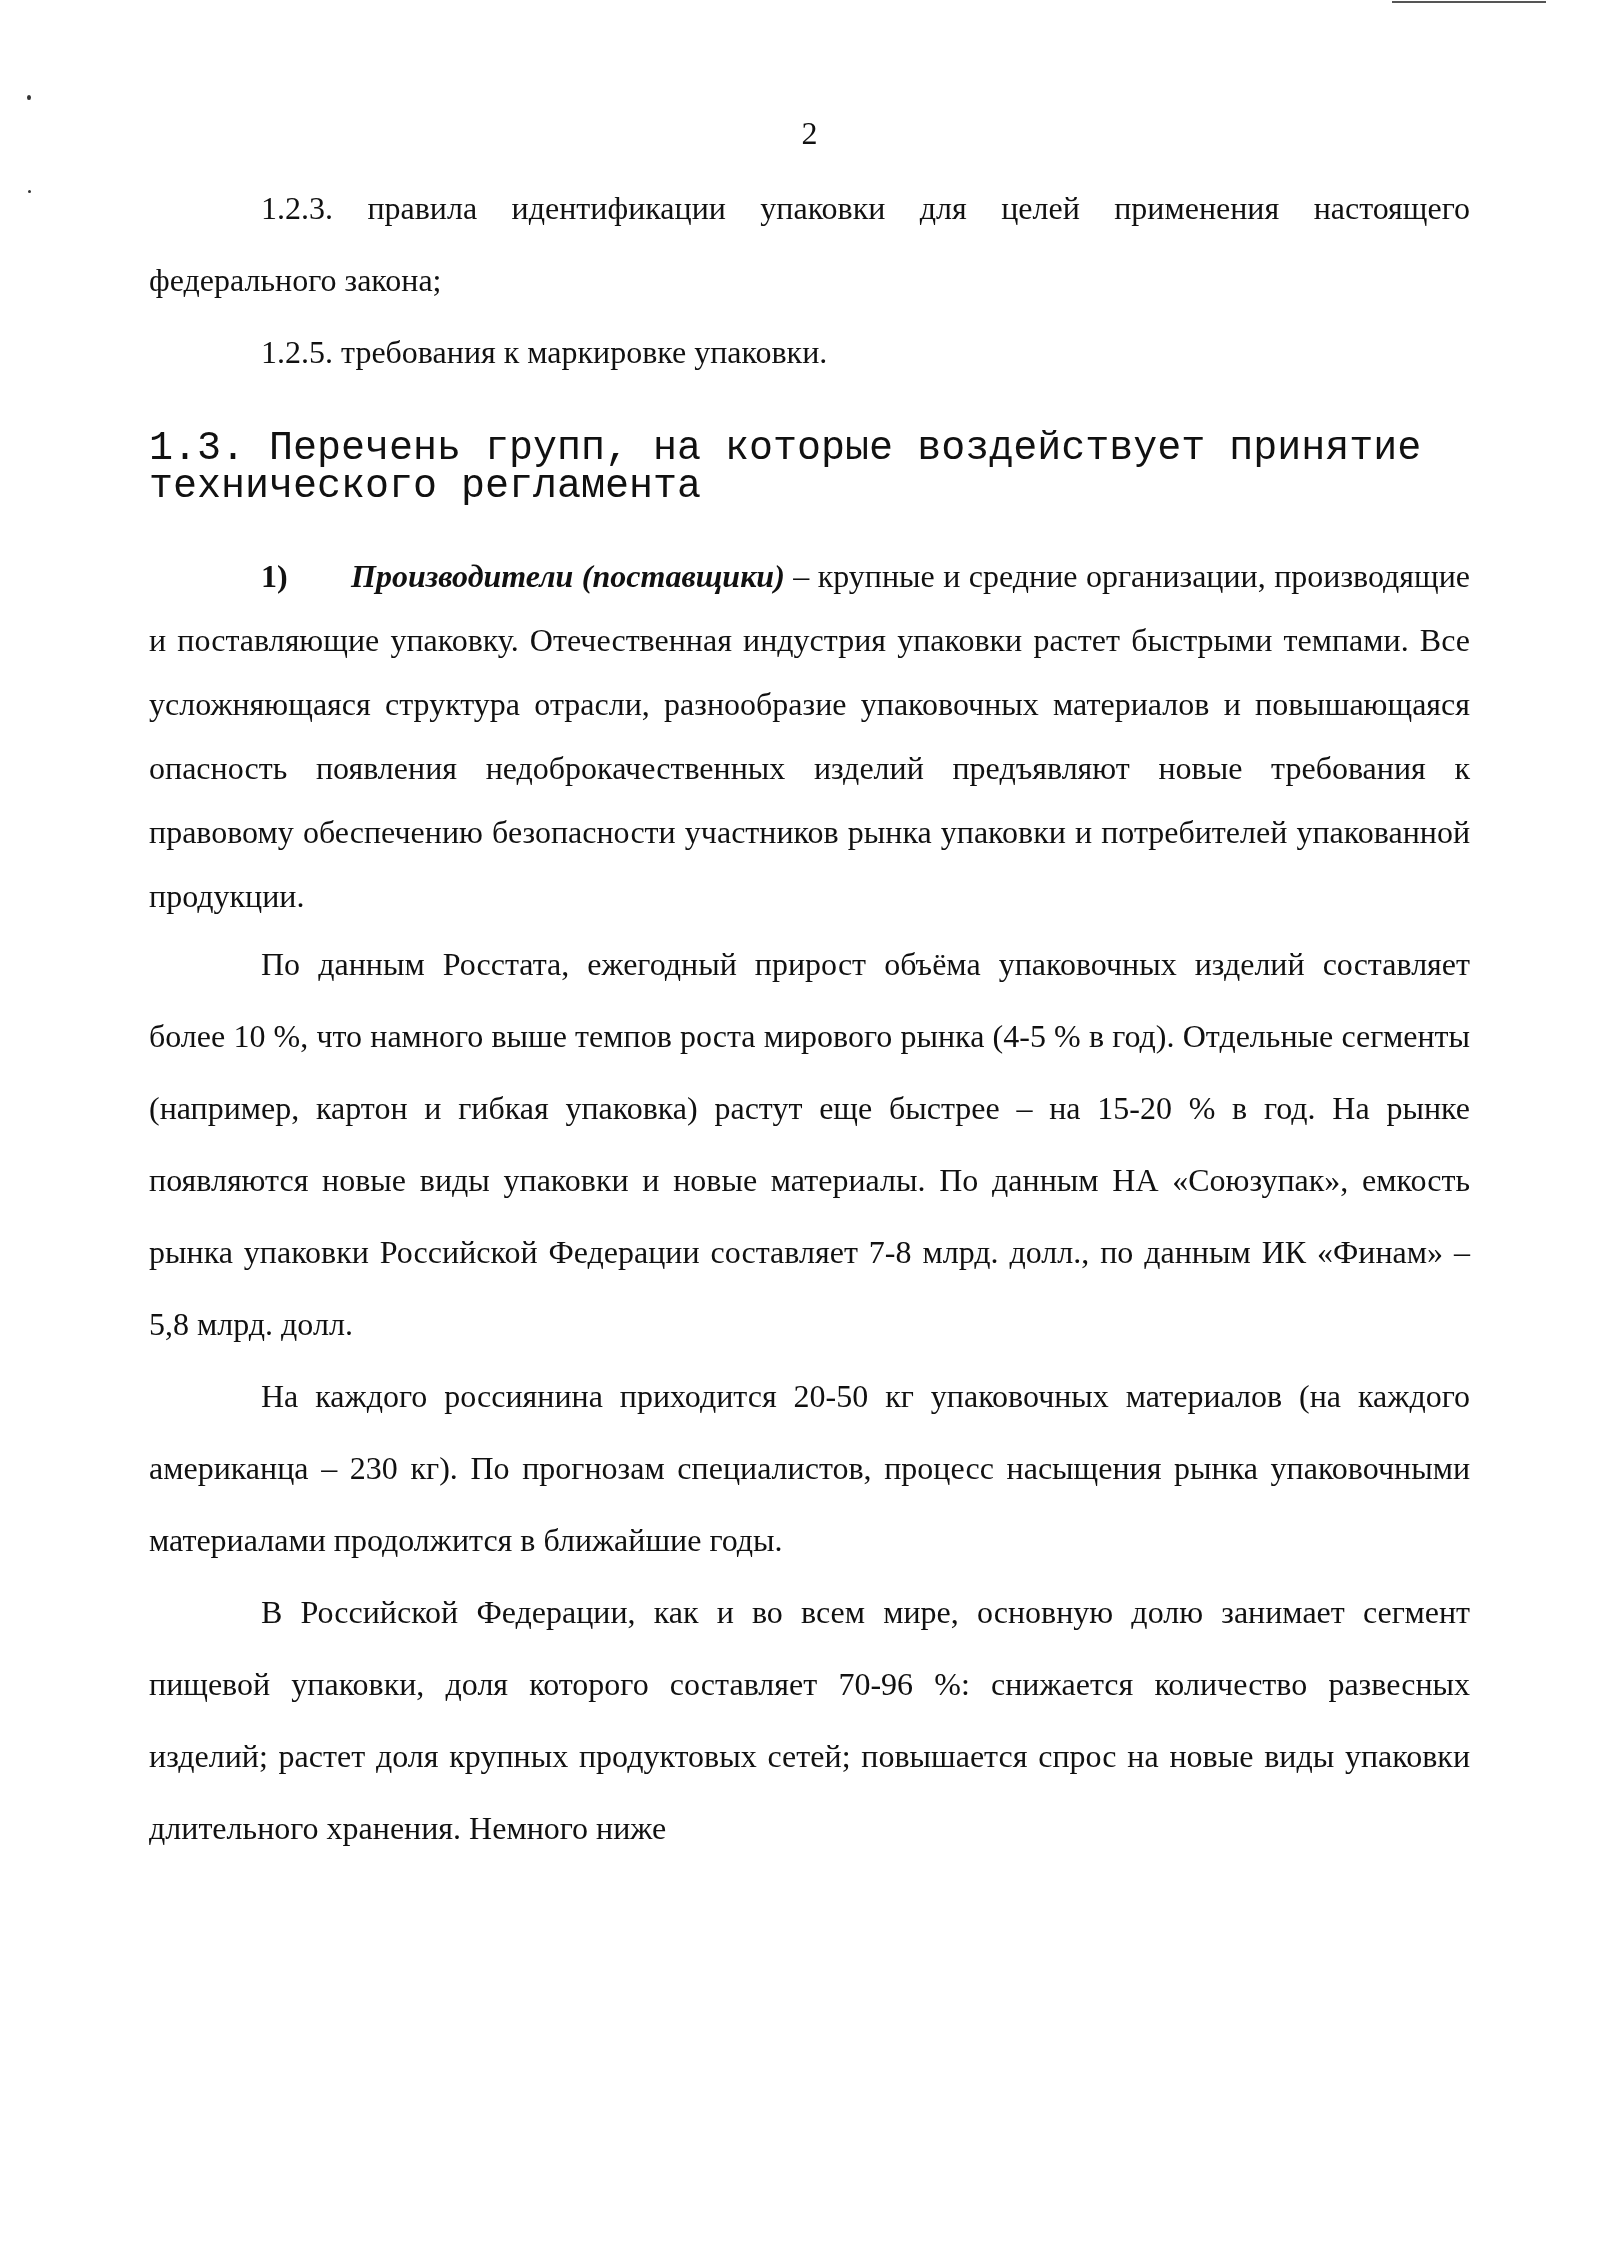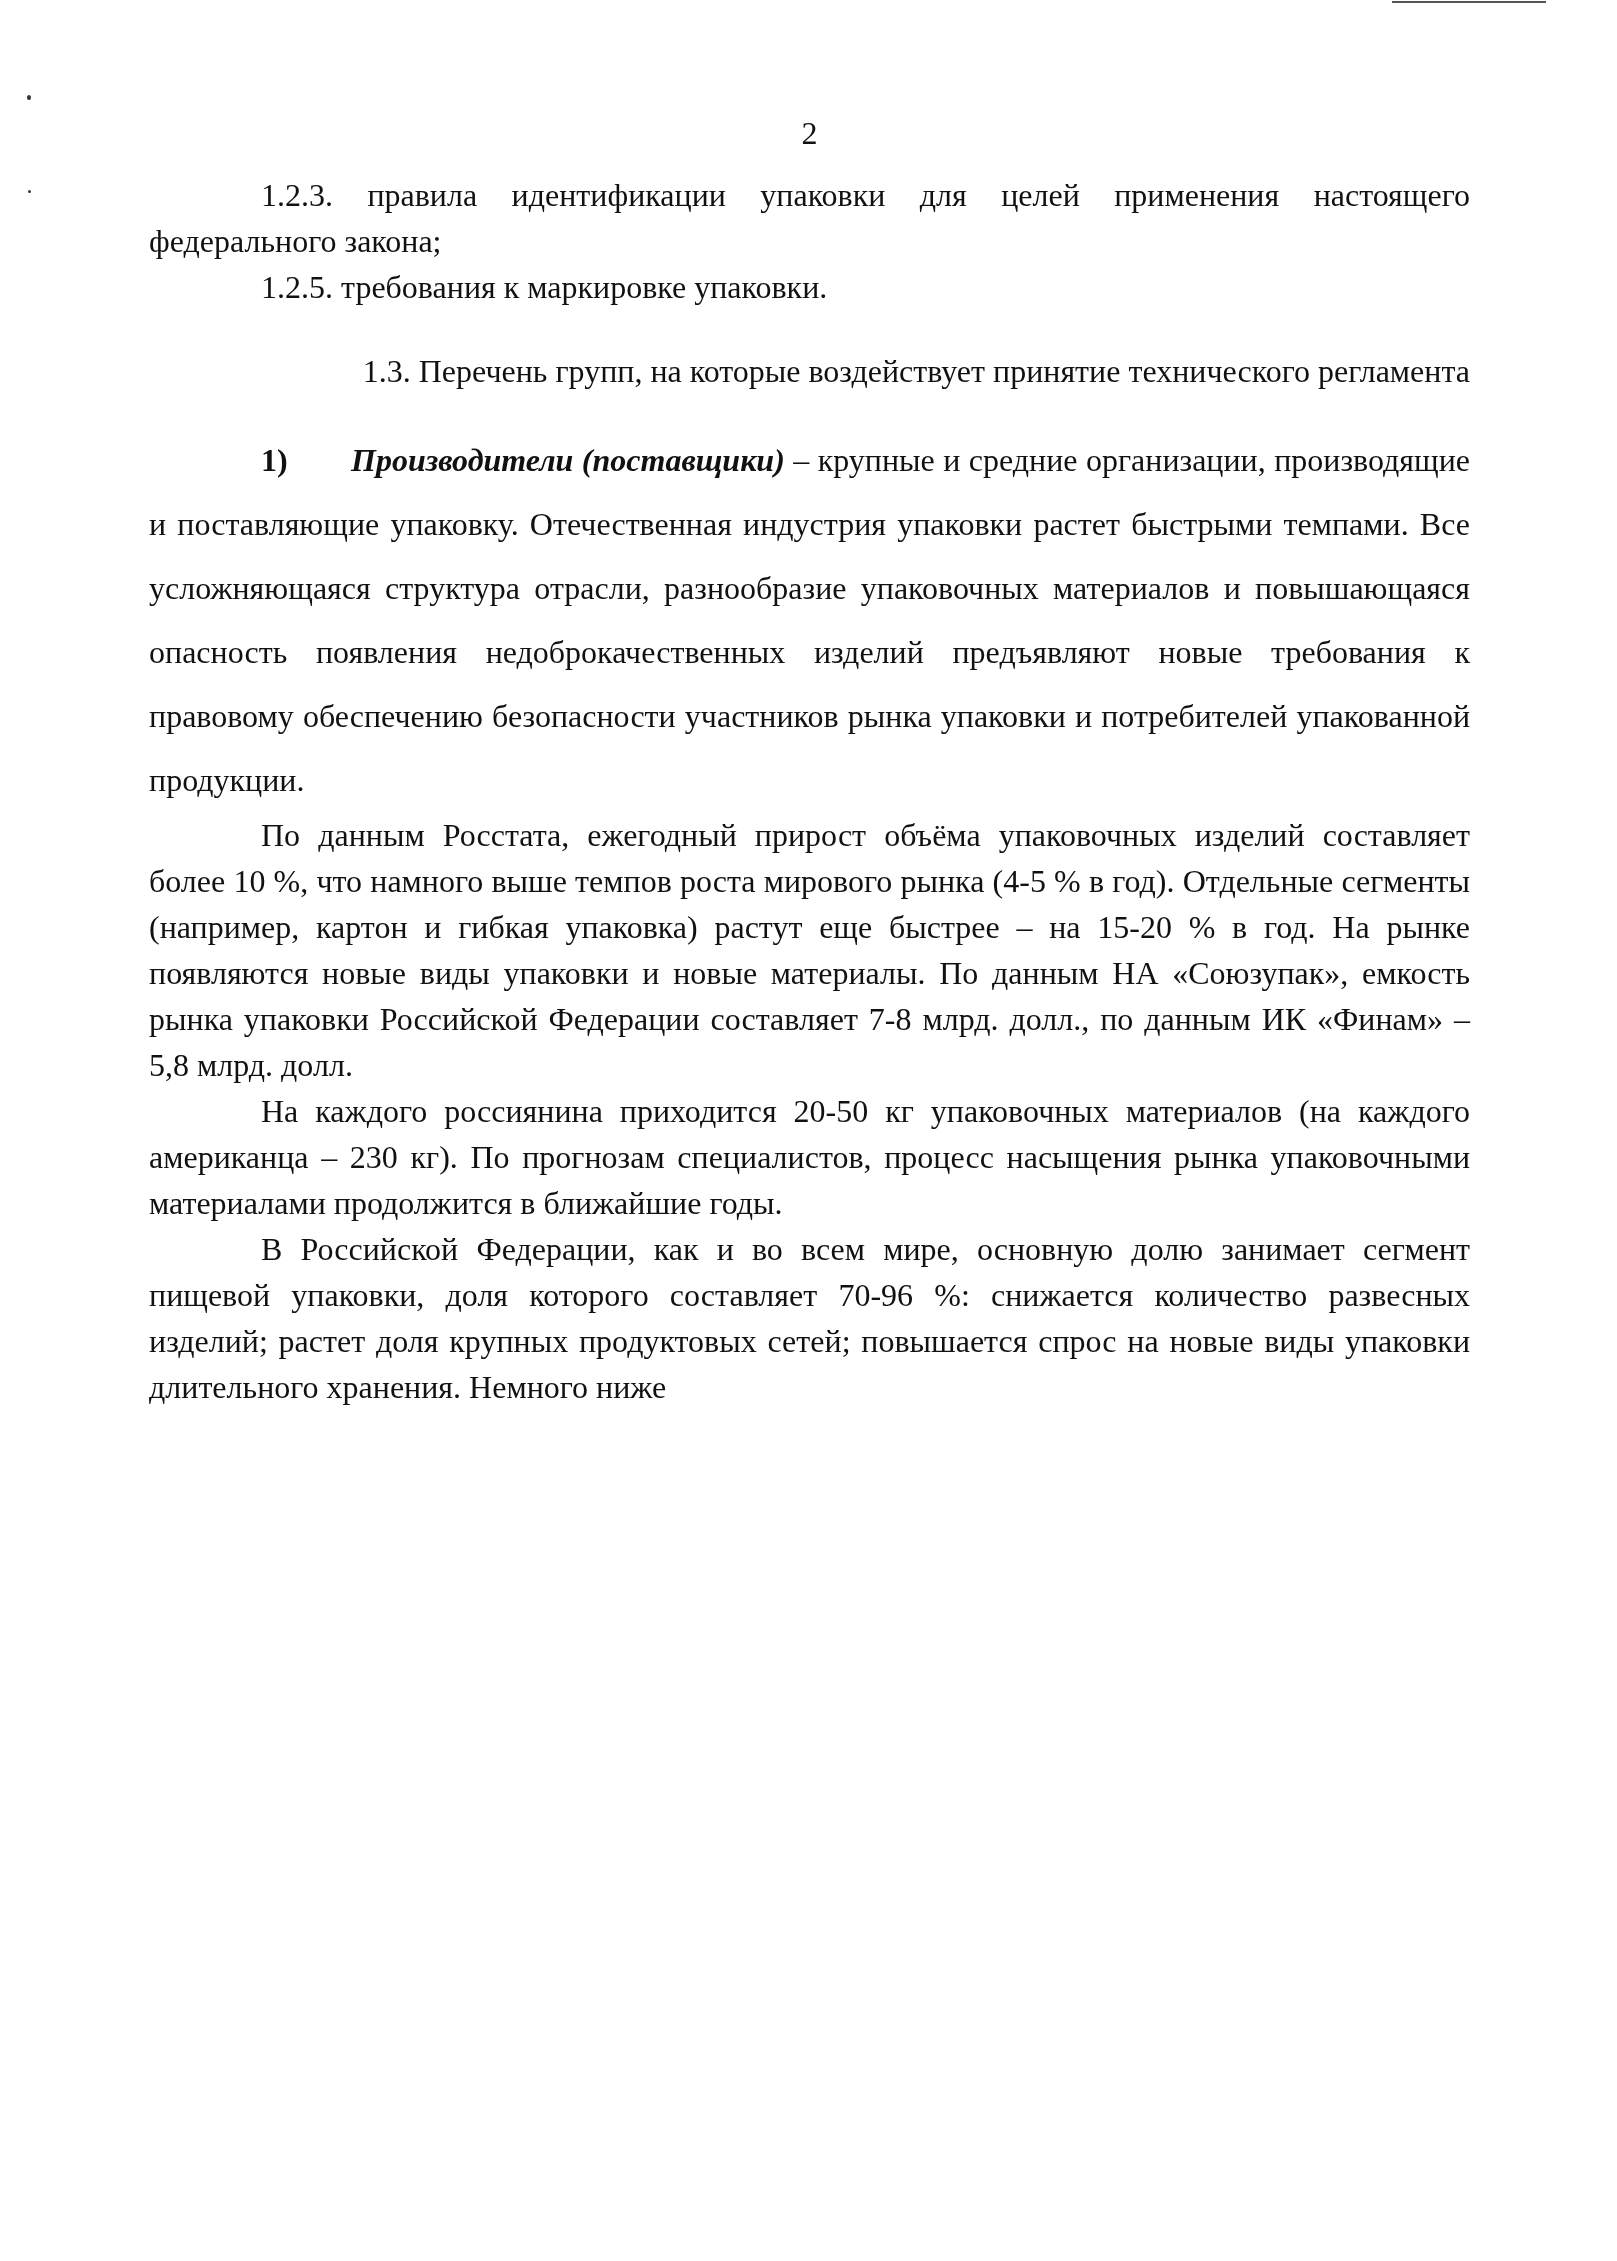--- a/index.html
+++ b/index.html
@@ -47,28 +47,29 @@
       position: absolute;
       top: 172px;
       left: 0;
       width: 1321px;
       font-size: 32px;
     }
     p {
       margin: 0;
       text-align: justify;
       text-indent: 112px;
-      line-height: 46px;
+      line-height: 72px;
     }
     .heading {
       margin-top: 42px;
       margin-bottom: 38px;
-      text-align: right;
+      text-align: left;
       line-height: 38px;
-      font-size: 32px;
+      font-size: 40px;
+      font-family: Liberation Mono, monospace;
     }
     .heading .line {
       display: block;
     }
     .intro {
       line-height: 64px;
     }
     .list-item {
       margin-top: 2.6px;
       line-height: 64px;

